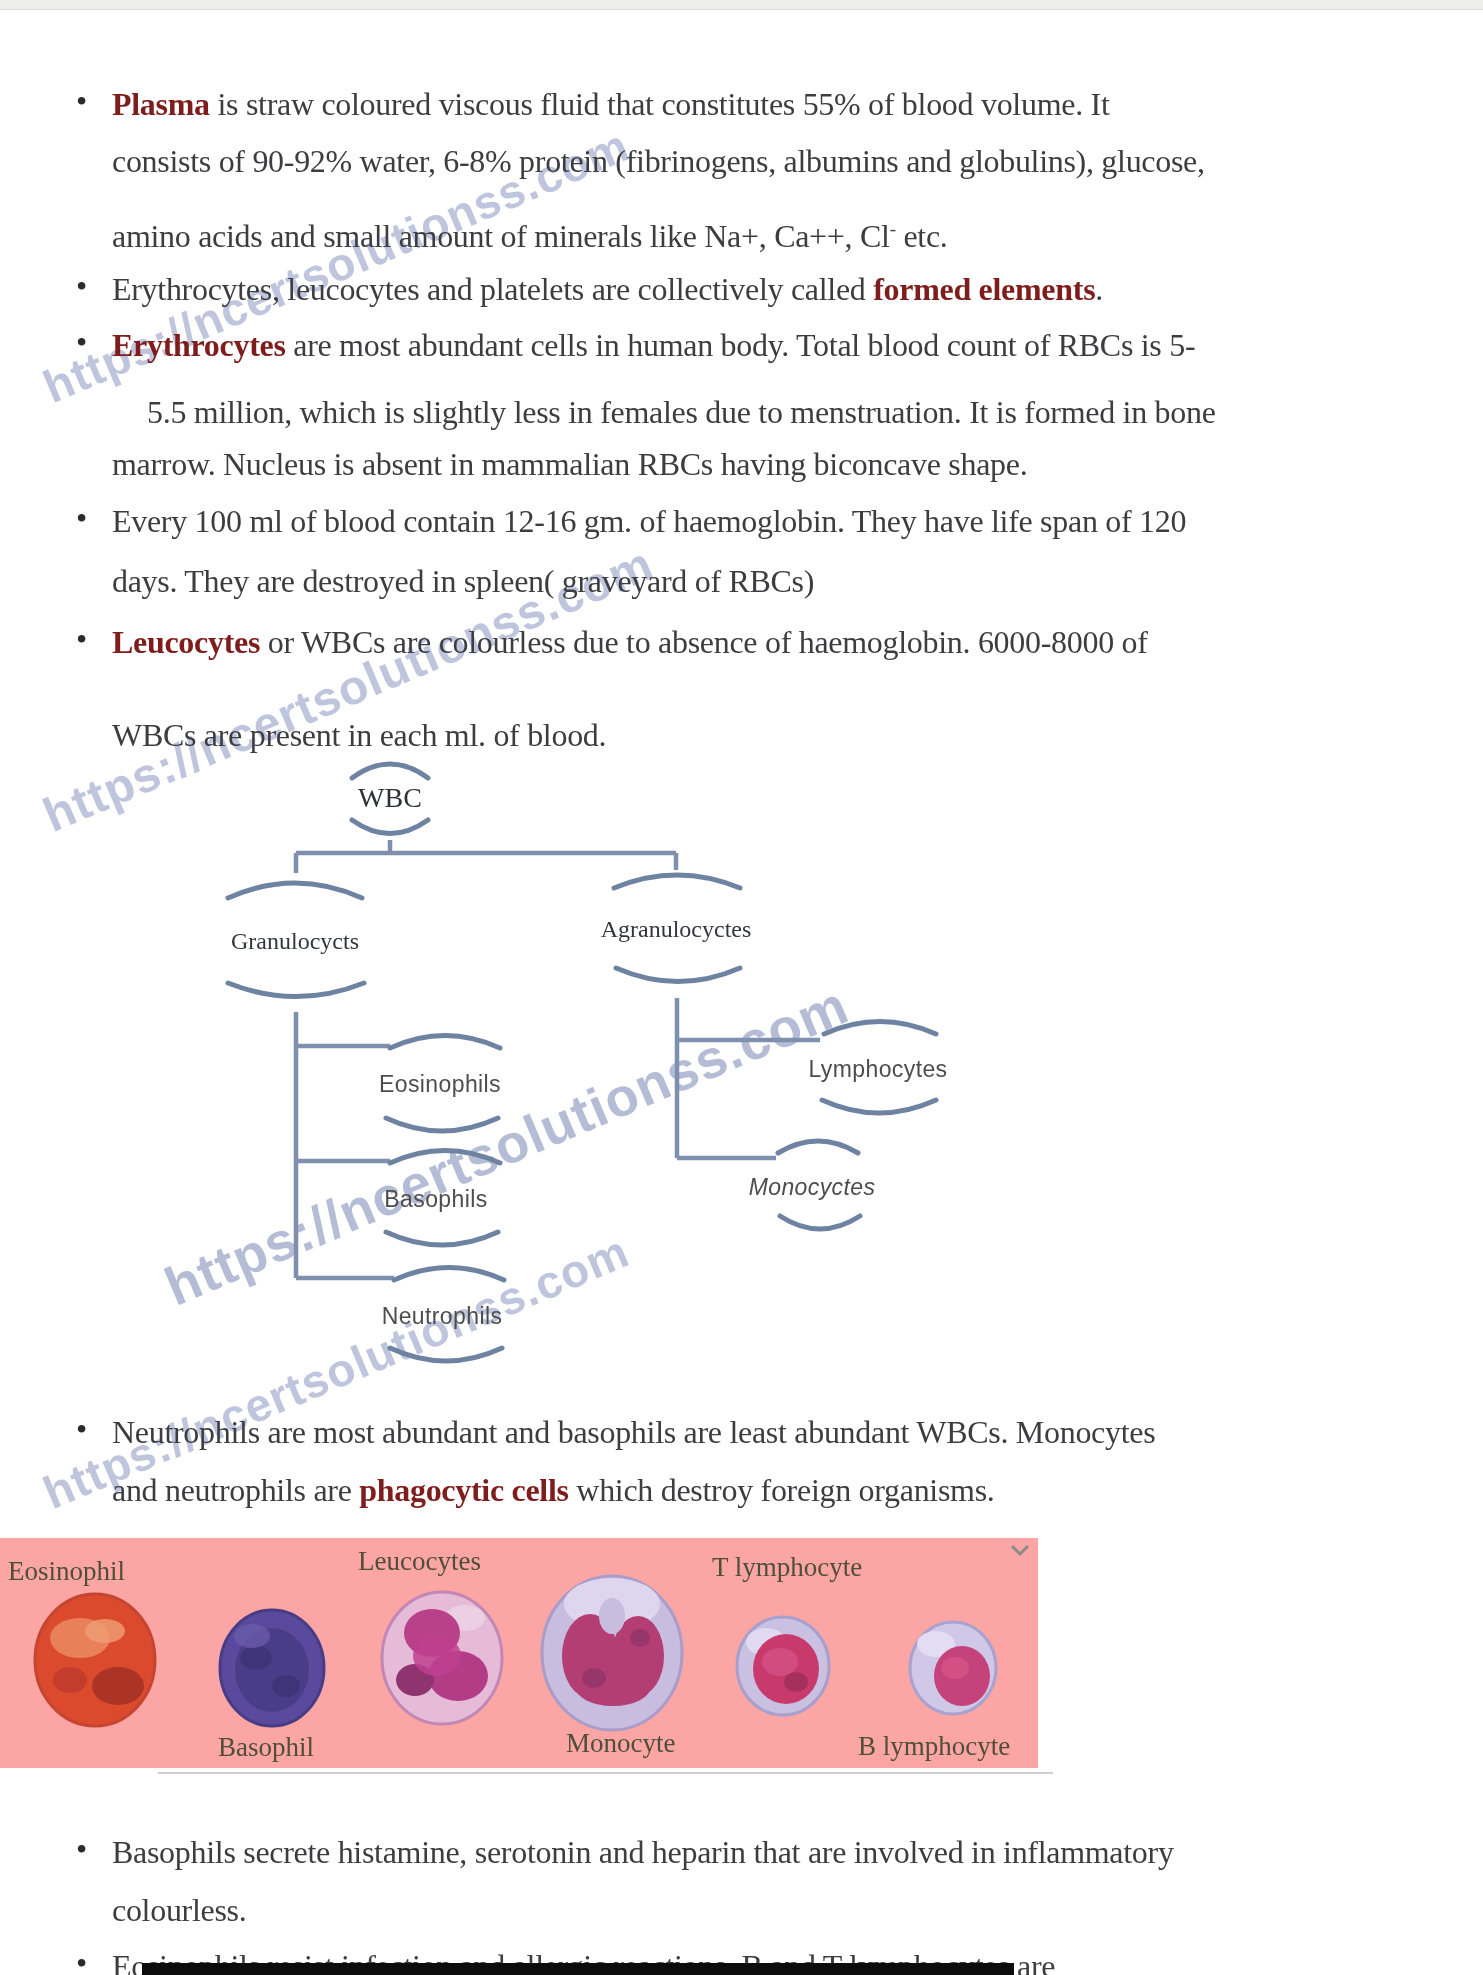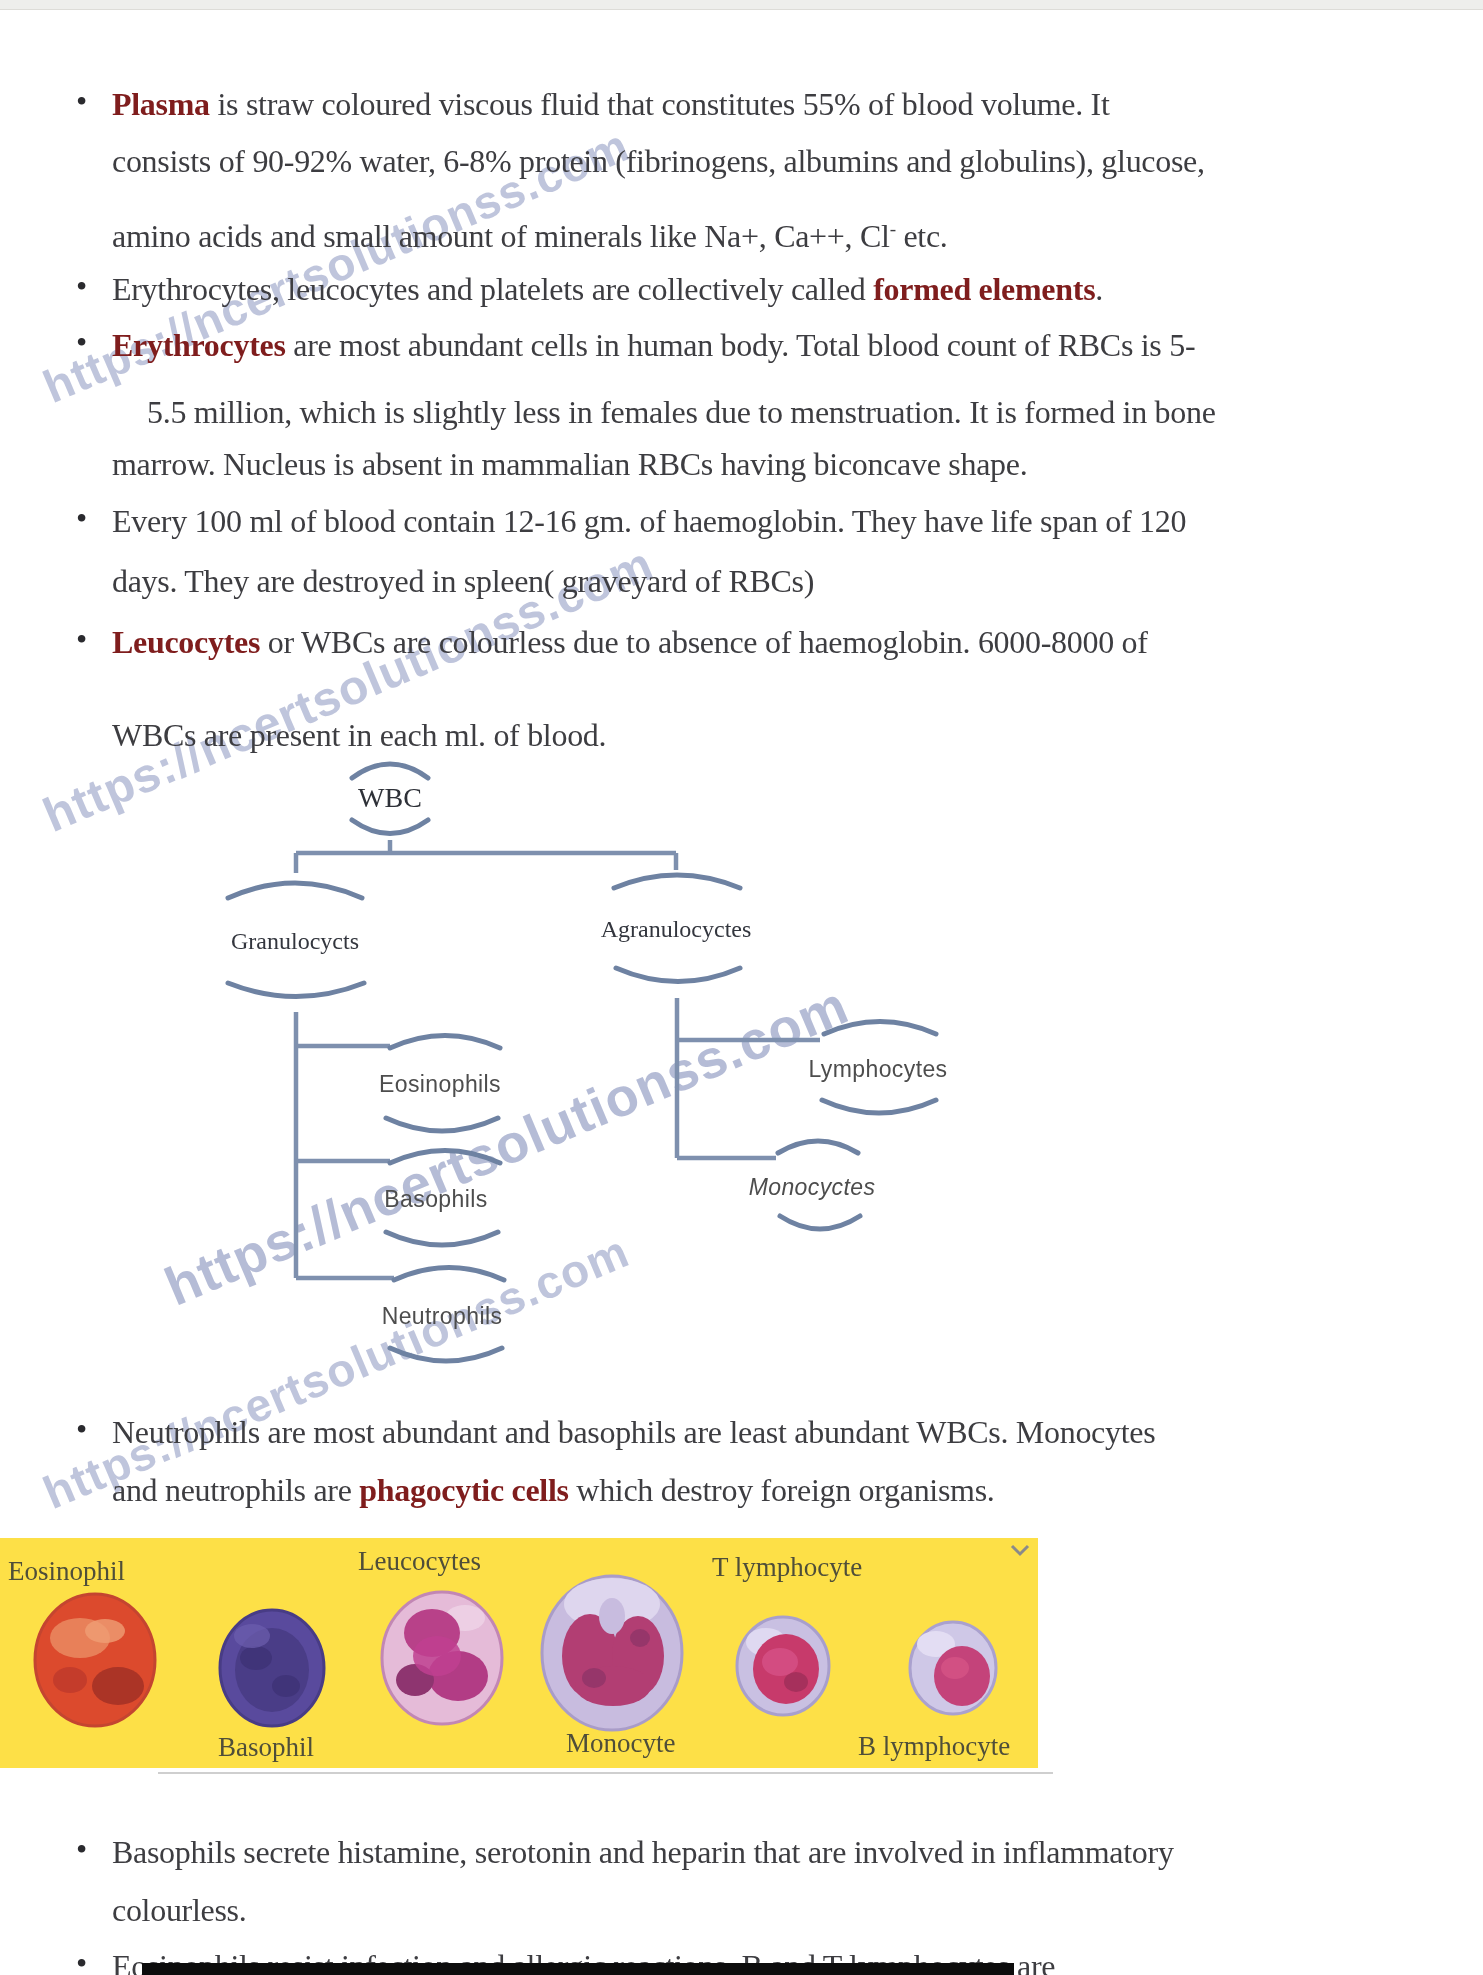--- a/index.html
+++ b/index.html
@@ -25,21 +25,21 @@
   .diagram{position:absolute;left:0;top:740px;width:1483px;height:650px;z-index:2;}
   .diagram svg{position:absolute;left:0;top:0;}
   .dline{stroke:#7e90ae;stroke-width:4.5;fill:none;}
   .darc{stroke:#6e82a2;stroke-width:5;fill:none;stroke-linecap:round;}
   .dlabel{position:absolute;transform:translateX(-50%);font-weight:400;color:#33363e;
           font-size:24px;white-space:nowrap;font-family:"Liberation Serif",serif;}
   .dlabel.root{font-size:28px;color:#2e3138;}
   .clabel{position:absolute;transform:translateX(-50%);font-family:"Liberation Sans","DejaVu Sans",sans-serif;
           font-size:23px;color:#4d4d4d;letter-spacing:0.4px;white-space:nowrap;}
   
-  .figure{position:absolute;left:0;top:1538px;width:1038px;height:230px;background:#fde047;z-index:2;}
+  .figure{position:absolute;left:0;top:1538px;width:1038px;height:230px;background:#fca5a5;z-index:2;}
   .flabel{position:absolute;font-size:27px;color:#4f4e39;white-space:nowrap;
           font-family:"Liberation Serif",serif;}
   .figure-underline{position:absolute;left:158px;top:1772px;width:895px;height:2px;background:#cfcfcf;z-index:2;}
   .black-bar{position:absolute;left:142px;top:1963px;width:872px;height:12px;background:#0c0c0c;z-index:3;}
 </style>
 </head>
 <body>
 
 <div class="page">
   <div class="top-edge"></div>

